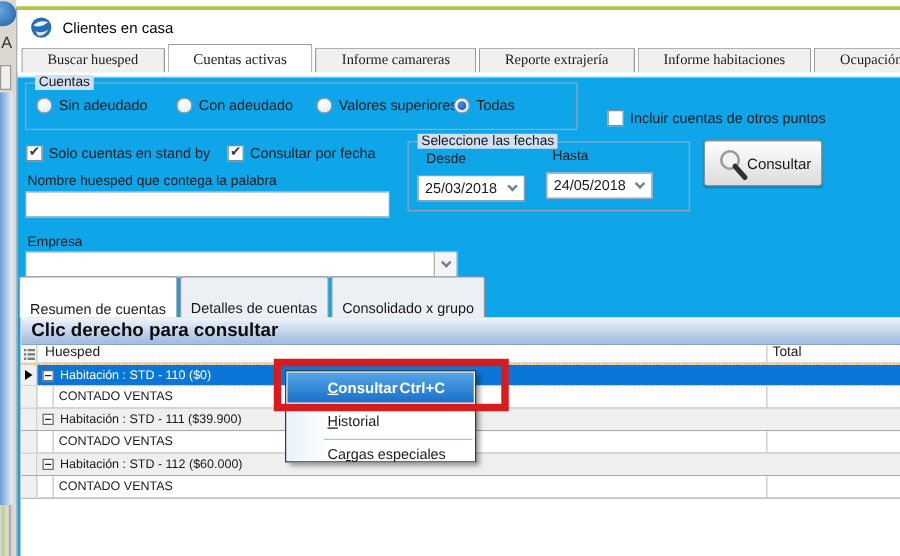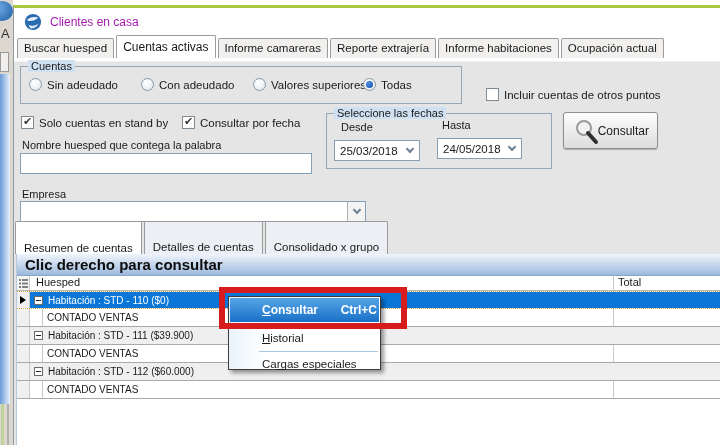--- a/index.html
+++ b/index.html
@@ -16,29 +16,29 @@
   .behind-cell { position:absolute; left:0; top:52px; width:9px; height:20px; background:#f0efed; border:1px solid #9a9a9a; }
   .behind-strip { position:absolute; left:0; top:74px; width:10px; height:330px;
     background: linear-gradient(90deg, #6b9bd8, #e8f0fa); }
   .behind-green { position:absolute; left:1px; top:404px; width:3px; height:41px; background:#bed39a; }
   .behind-gray  { position:absolute; left:7px; top:404px; width:2px; height:41px; background:#b0b0b0; }
 
   
   .window { position:absolute; left:13px; top:5px; width:707px; height:440px;
     background:#ffffff; border-top:3px solid #a9c83f; border-left:1px solid #8f9aa5; }
   .titlebar { height:27px; background:#ffffff; display:flex; align-items:center; padding-left:10px; gap:8px; }
-  .titlebar .app-title { font-size:12px; color:#a21caf; }
+  .titlebar .app-title { font-size:12px; color:#000000; }
   .app-icon { width:18px; height:18px; display:block; }
 
   .tabstrip { height:23px; background:#ffffff; padding-left:3px; display:flex; align-items:flex-end; }
-  .tab { height:20px; padding:0 6px; line-height:19px; font-size:11.5px; background:#f1f0ef;
-    border:1px solid #9b9b9b; border-bottom:none; border-radius:2px 2px 0 0; margin-right:2px; white-space:nowrap; }
+  .tab { height:20px; padding:0 20px; line-height:19px; font-size:11.5px; background:#f1f0ef;
+    border:1px solid #9b9b9b; border-bottom:none; border-radius:2px 2px 0 0; margin-right:2px; white-space:nowrap;font-family:Liberation Serif, serif; }
   .tab.active { background:#ffffff; height:23px; line-height:22px; font-size:12px; position:relative; z-index:2; }
 
-  .panel { position:absolute; left:0; top:53px; width:706px; bottom:0; background:#e5e5e5; border-top:1px solid #eef3fa; }
+  .panel { position:absolute; left:0; top:53px; width:706px; bottom:0; background:#0ea5e9; border-top:1px solid #eef3fa; }
 
   .groupbox { position:absolute; border:1px solid #95a6b8; }
   .groupbox-label { position:absolute; top:-7px; left:7px; background:#cfe0f2; padding:0 3px; font-size:11px; white-space:nowrap; }
 
   .radio-item { position:absolute; display:flex; align-items:center; gap:5px; font-size:11.5px; }
   .radio-circle { width:13px; height:13px; border-radius:50%; border:1px solid #8a9aa5;
     background:radial-gradient(circle at 40% 35%, #ffffff, #dfe4e8); position:relative; flex:0 0 auto; }
   .radio-circle.selected::after { content:""; position:absolute; left:2px; top:2px; width:7px; height:7px;
     border-radius:50%; background:radial-gradient(circle at 35% 35%, #4d8de0, #0f4fa8); }
 
@@ -92,21 +92,21 @@
   .dcell { width:571px; border-right:1px solid #c8c8c8; display:flex; align-items:center; padding-left:4px; }
   .dtotal { flex:1; }
 
   
   .ctx-menu { position:absolute; left:228px; top:296px; width:153px; height:74px; z-index:40;
     background:linear-gradient(90deg, #e9f3fb 0px, #ffffff 38px); border:1px solid #3c3c3c;
     box-shadow:3px 3px 4px rgba(0,0,0,0.4); font-size:11.5px; }
   .ctx-item { display:flex; align-items:center; padding-left:33px; height:20px; }
   .ctx-item.highlight { height:24px; margin:1px; padding-left:32px;
     background:linear-gradient(180deg,#55a5e6,#1a70c8); color:#ffffff; font-weight:bold; font-size:12px; }
-  .ctx-item.highlight .shortcut { margin-left:auto; padding-right:2px; }
+  .ctx-item.highlight .shortcut { margin-left:auto; padding-right:23px; }
   .ctx-item.plain { margin-top:6px; }
   .ctx-sep { height:1px; background:#a8c8e0; margin:3px 2px 2px 30px; }
 
   
   .red-rect { position:absolute; left:219px; top:287px; width:188px; height:42px;
     border:6px solid #d61c1c; z-index:50; }
 </style>
 </head>
 <body>
 

